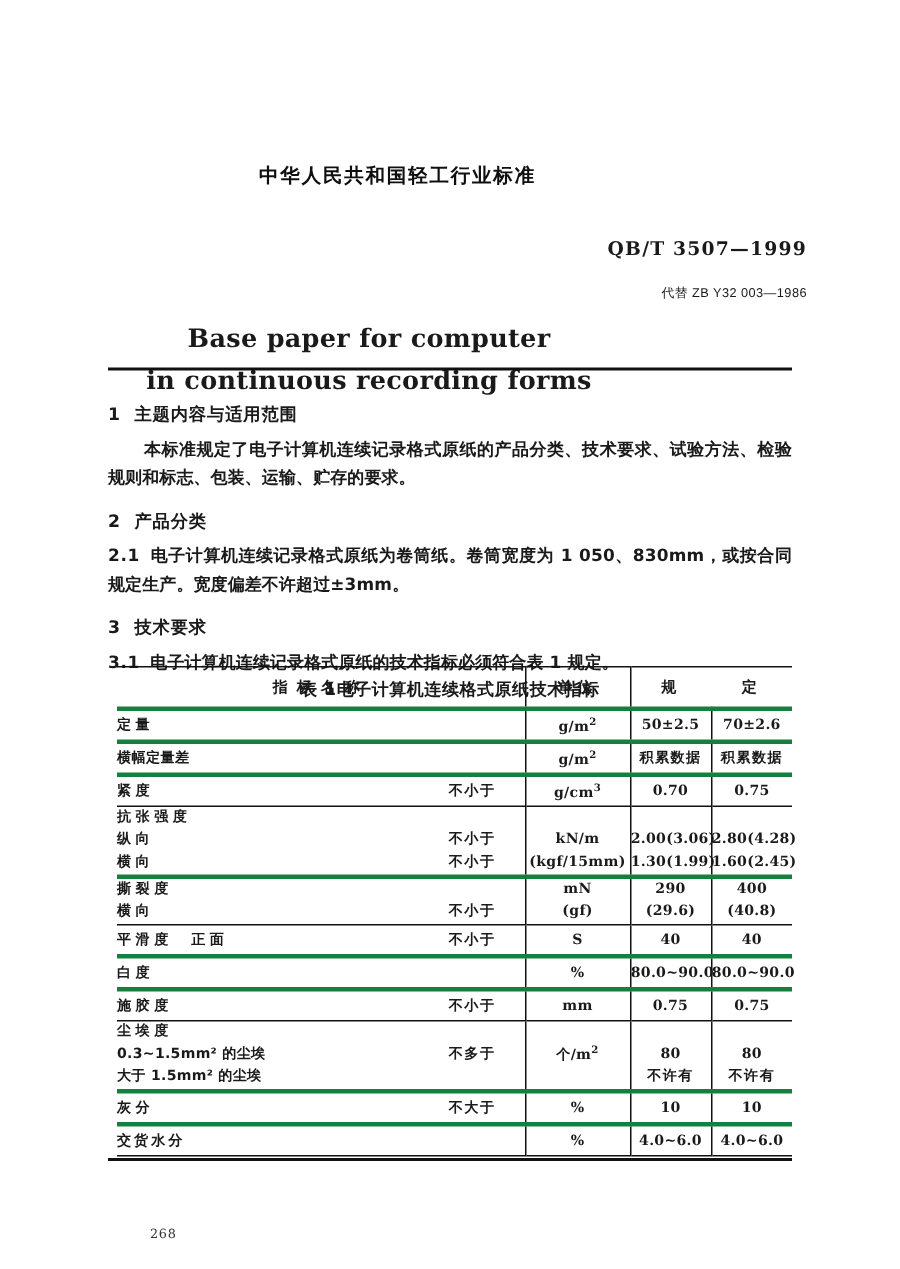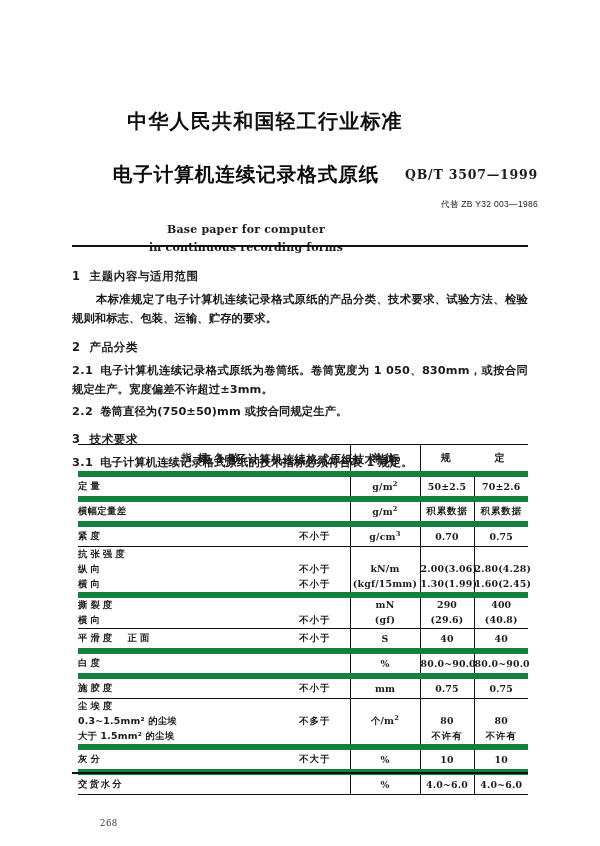--- a/index.html
+++ b/index.html
@@ -25,21 +25,21 @@
 
   
   .cover {
     position: absolute;
     left: 0;
     top: 108px;
     width: 600px;
   }
   .org-line {
     text-align: center;
-    font-size: 20px;
+    font-size: 13px;
     font-weight: bold;
     letter-spacing: 1.2px;
     padding-right: 70px;
     color: #0f0f0f;
   }
   .title-row {
     position: relative;
     margin-top: 26px;
     height: 58px;
   }
@@ -73,21 +73,21 @@
     white-space: nowrap;
     font-family: Liberation Sans, sans-serif;
   }
   .en-title {
     margin-top: 2px;
     width: 392px;
     margin-left: 50px;
     text-align: center;
     font-family: "DejaVu Serif", "Liberation Serif", serif;
     font-weight: bold;
-    font-size: 11px;
+    font-size: 17px;
     line-height: 1.65;
     letter-spacing: 0.2px;
   }
 
   .rule-top {
     position: absolute;
     left: 72px;
     top: 245px;
     width: 456px;
     height: 2px;
@@ -152,21 +152,21 @@
     vertical-align: middle;
     font-weight: bold;
   }
   .c-name  { width: 202px; }
   .c-qual  { width: 70px; }
   .c-unit  { width: 70px; }
   .c-val   { width: 54px; }
 
   
   .rule-h-thick { border-top: 1.6px solid #111; }
-  .rule-h-thin  { border-top: 6px solid #15803d; }
+  .rule-h-thin  { border-top: 3px solid #15803d; }
 
   .hdr-row td {
     height: 26px;
     text-align: center;
     font-size: 10px;
     letter-spacing: 3px;
   }
   .hdr-row .hdr-name { letter-spacing: 6px; }
 
   .vline-l { border-left: 1.3px solid #111; }
@@ -236,21 +236,20 @@
 </head>
 <body>
 
 <div class="page">
 
   <div class="cover">
 
     <div class="org-line">中华人民共和国轻工行业标准</div>
 
     <div class="title-row">
-      <div class="main-title">电子计算机连续记录格式原纸</div>
       <div class="std-no">QB/T 3507—1999</div>
       <div class="replaces">代替 ZB Y32 003—1986</div>
     </div>
 
     <div class="en-title">
       <div>Base paper for computer</div>
       <div>in continuous recording forms</div>
     </div>
   </div>
 
@@ -263,23 +262,20 @@
     </div>
 
     <div class="para indent">本标准规定了电子计算机连续记录格式原纸的产品分类、技术要求、试验方法、检验规则和标志、包装、运输、贮存的要求。</div>
 
     <div class="sec-head">
       <span class="num">2</span><span>产品分类</span>
     </div>
 
     <div class="para">
       <span class="clause">2.1</span><span class="gap"></span><span>电子计算机连续记录格式原纸为卷筒纸。卷筒宽度为 1 050、830mm，或按合同规定生产。宽度偏差不许超过±3mm。</span>
-    </div>
-    <div class="para">
-      <span class="clause">2.2</span><span class="gap"></span><span>卷筒直径为(750±50)mm 或按合同规定生产。</span>
     </div>
 
     <div class="sec-head">
       <span class="num">3</span><span>技术要求</span>
     </div>
 
     <div class="para">
       <span class="clause">3.1</span><span class="gap"></span><span>电子计算机连续记录格式原纸的技术指标必须符合表 1 规定。</span>
     </div>
   </div>

